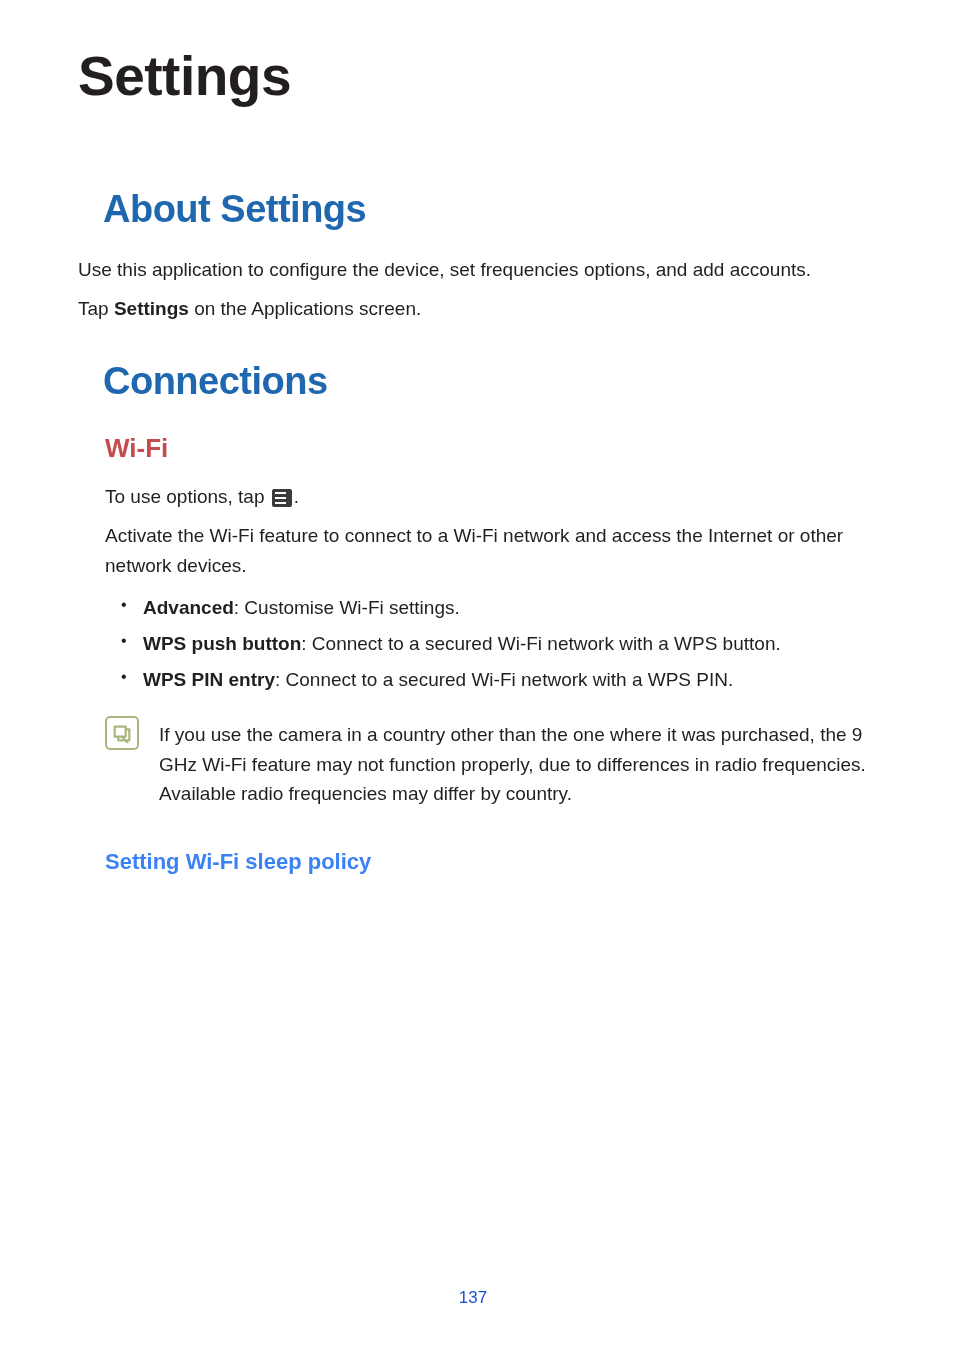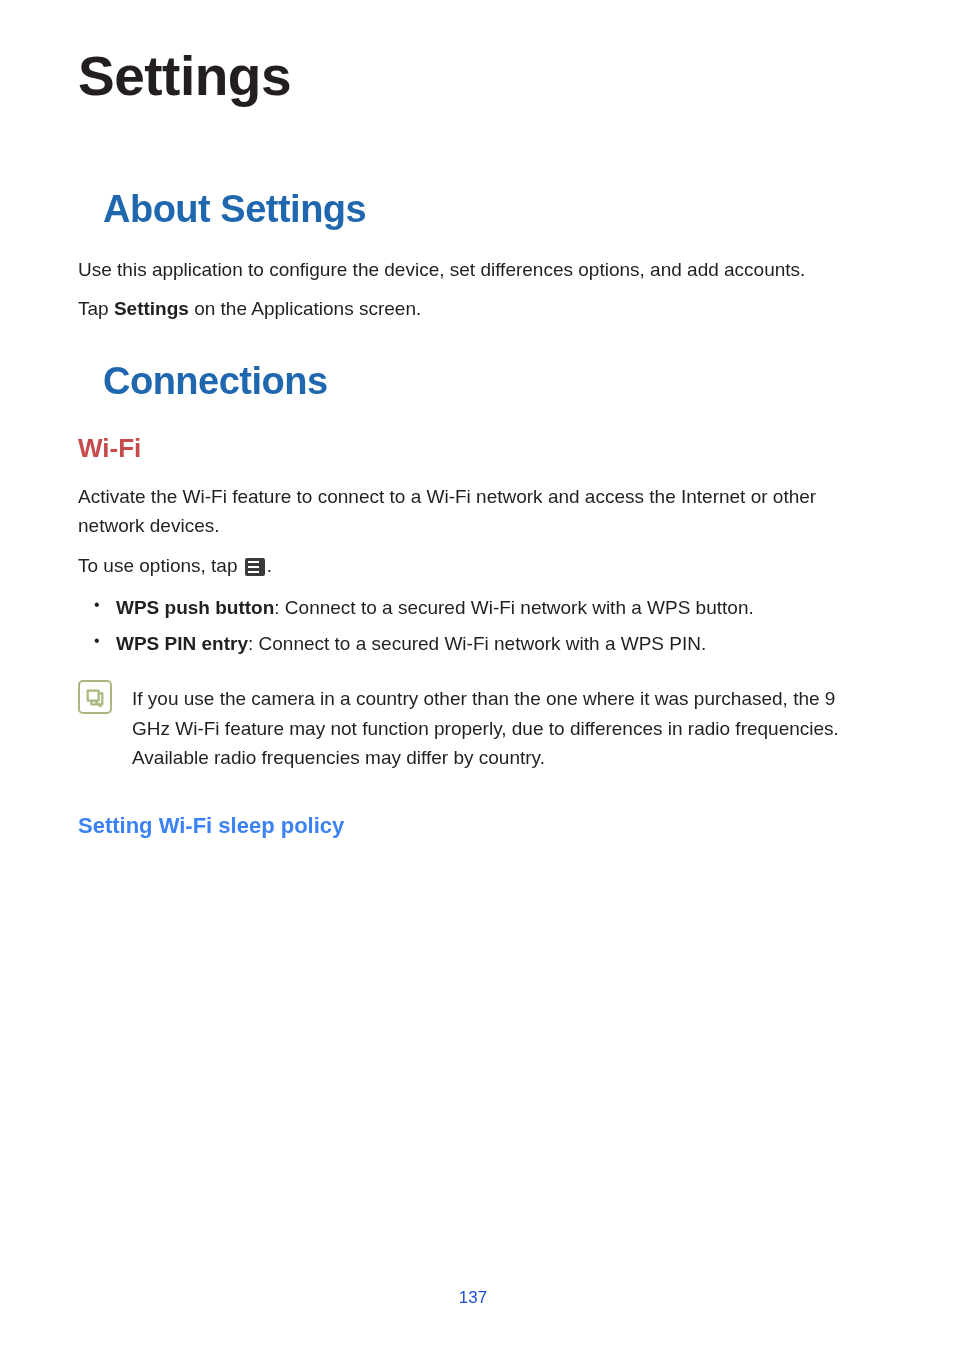--- a/index.html
+++ b/index.html
@@ -30,49 +30,52 @@
     background: #fff; box-shadow: 0 5px 0 #fff, 0 10px 0 #fff;
   }
   .menu-icon::after {
     content: ""; position: absolute; right: 2px; top: 3px; bottom: 2px; width: 3px;
     border-radius: 1px;
   }
   .arrow { margin: 0 4px; }
   .pagenum { position: absolute; bottom: 42px; left: 0; right: 8px; text-align: center; font-size: 17px; color: #1d4ed8; }
   .sect-about { margin-bottom: 36px; }
   .sect-connections { margin-top: 28px; }
-  .sect-wifi { margin-top: 30px; }
+  .sect-wifi { margin-top: 30px; margin-left: 27px; }
   .sect-sleep { margin-top: 40px; }
 </style>
 </head>
 <body>
 
 <div class="page">
 
   <h1 class="h1">Settings</h1>
 
   <section class="sect-about">
     <h2 class="h2">About Settings</h2>
-    <p class="p">Use this application to configure the device, set differences options, and add accounts.</p>
+    <p class="p">Use this application to configure the device, set frequencies options, and add accounts.</p>
     <p class="p">
       <span>Tap </span><span class="b">Settings</span><span> on the Applications screen.</span>
     </p>
   </section>
 
   <section class="sect-connections">
     <h2 class="h2">Connections</h2>
 
     <div class="sect-wifi">
       <h3 class="h3">Wi-Fi</h3>
-      <p class="p">Activate the Wi-Fi feature to connect to a Wi-Fi network and access the Internet or other network devices.</p>
       <p class="p">
         <span>To use options, tap </span><span class="menu-icon"></span><span>.</span>
       </p>
+      <p class="p">Activate the Wi-Fi feature to connect to a Wi-Fi network and access the Internet or other network devices.</p>
 
       <ul class="bullets">
+        <li>
+          <span class="b">Advanced</span><span>: Customise Wi-Fi settings.</span>
+        </li>
         <li>
           <span class="b">WPS push button</span><span>: Connect to a secured Wi-Fi network with a WPS button.</span>
         </li>
         <li>
           <span class="b">WPS PIN entry</span><span>: Connect to a secured Wi-Fi network with a WPS PIN.</span>
         </li>
       </ul>
 
       <div class="note-row" style="margin-bottom:20px;">
         <span class="note-icon">

